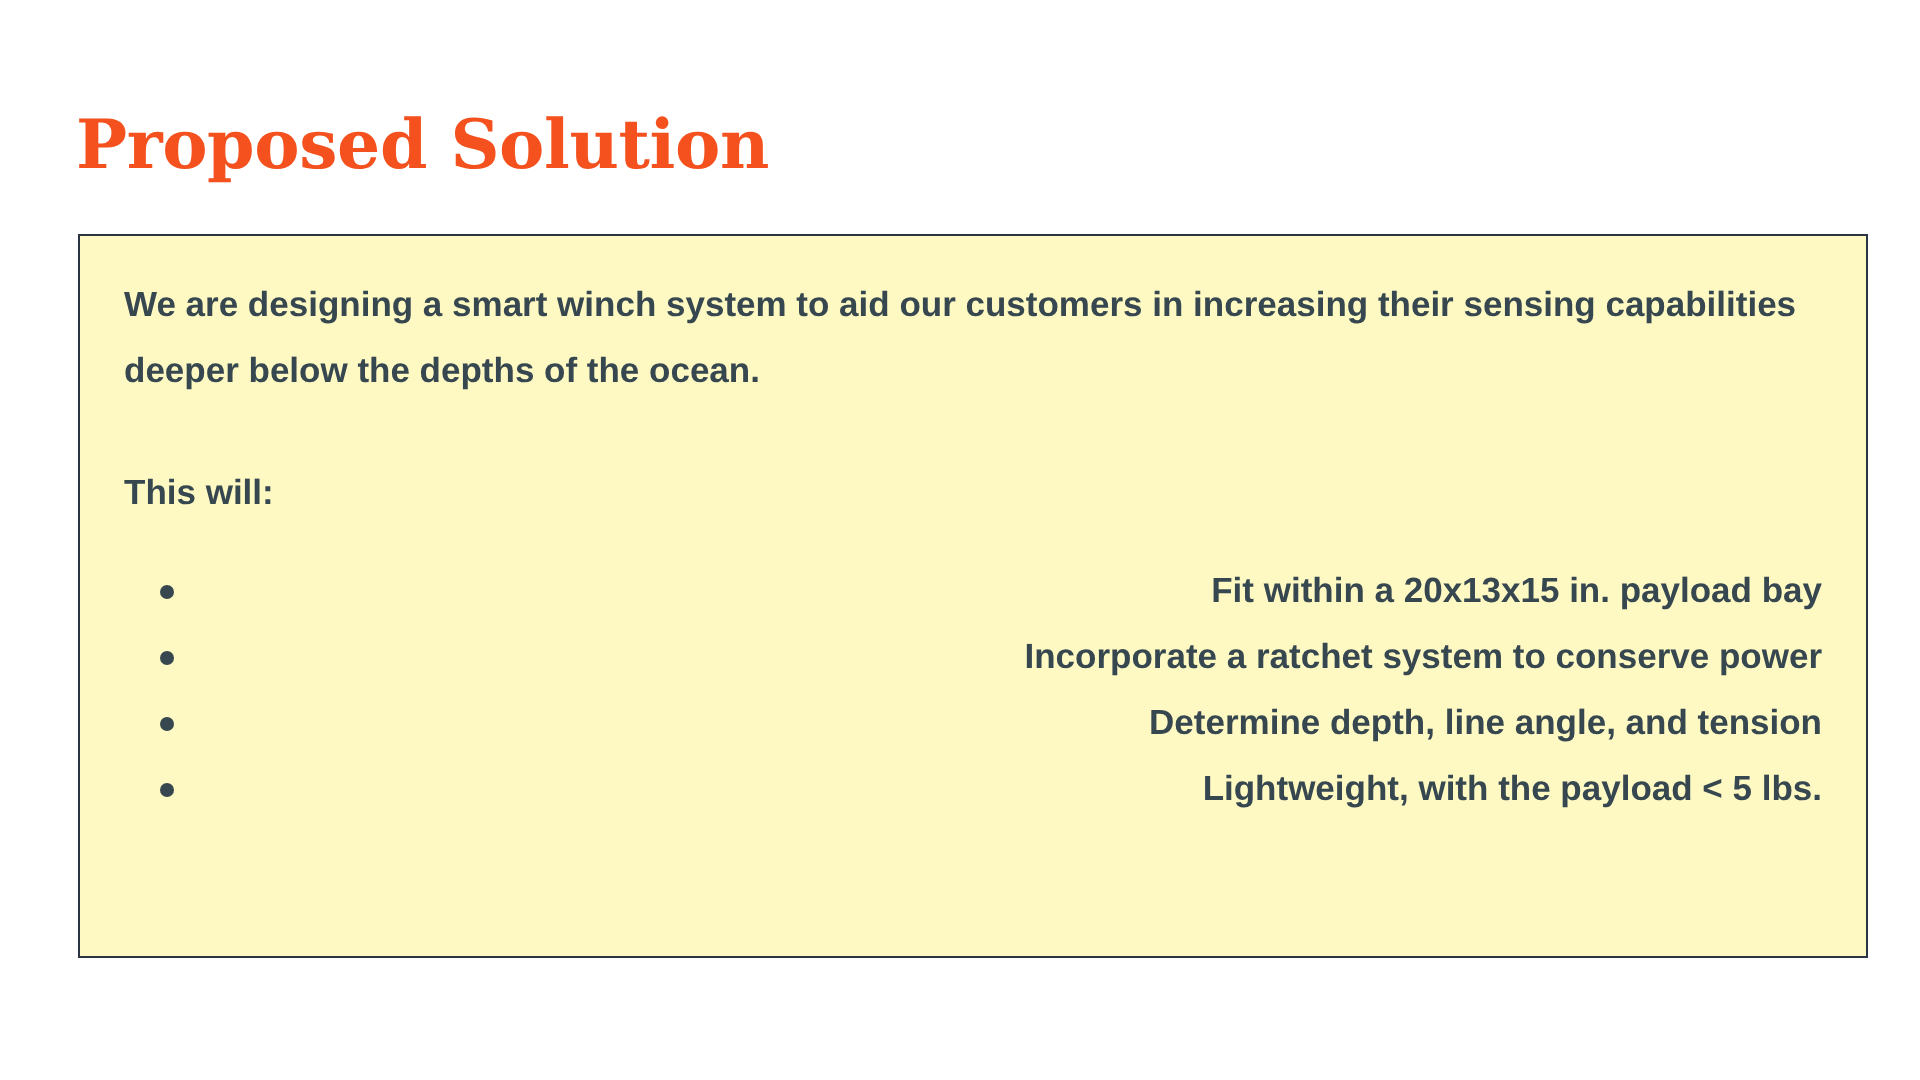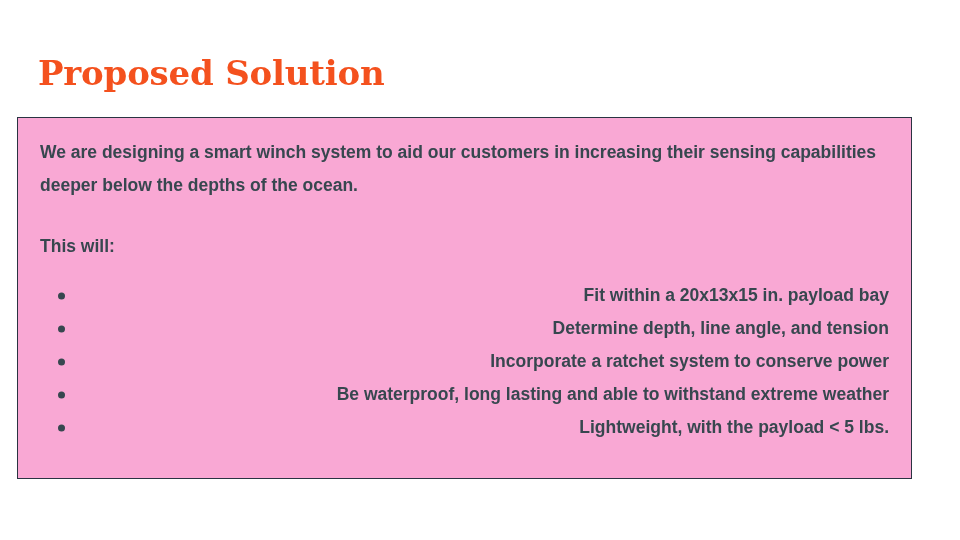--- a/index.html
+++ b/index.html
@@ -25,27 +25,27 @@
     top: 52px;
     font-family: "DejaVu Serif", serif;
     font-weight: bold;
     font-size: 34px;
     line-height: 42px;
     color: #F4511E;
     letter-spacing: -0.2px;
   }
   .content-box {
     position: absolute;
-    left: 17px;
+    left: 39px;
     top: 117px;
     width: 895px;
     height: 362px;
     box-sizing: border-box;
     border: 1px solid #2a3442;
-    background: #f9a8d4;
+    background: #fef9c3;
     padding: 18px 22px 0 22px;
   }
   .para {
     font-size: 17.5px;
     font-weight: bold;
     color: #37474F;
     line-height: 33px;
     margin: 0 0 0 0;
     max-width: 870px;
   }
@@ -90,29 +90,25 @@
 
     <p class="para">This will:</p>
 
     <ul class="bullet-list">
       <li class="bullet-item">
         <span class="dot"></span>
         <span>Fit within a 20x13x15 in. payload bay</span>
       </li>
       <li class="bullet-item">
         <span class="dot"></span>
-        <span>Determine depth, line angle, and tension</span>
-      </li>
-      <li class="bullet-item">
-        <span class="dot"></span>
         <span>Incorporate a ratchet system to conserve power</span>
       </li>
       <li class="bullet-item">
         <span class="dot"></span>
-        <span>Be waterproof, long lasting and able to withstand extreme weather</span>
+        <span>Determine depth, line angle, and tension</span>
       </li>
       <li class="bullet-item">
         <span class="dot"></span>
         <span>Lightweight, with the payload &lt; 5 lbs.</span>
       </li>
     </ul>
 
   </div>
 </div>
 

